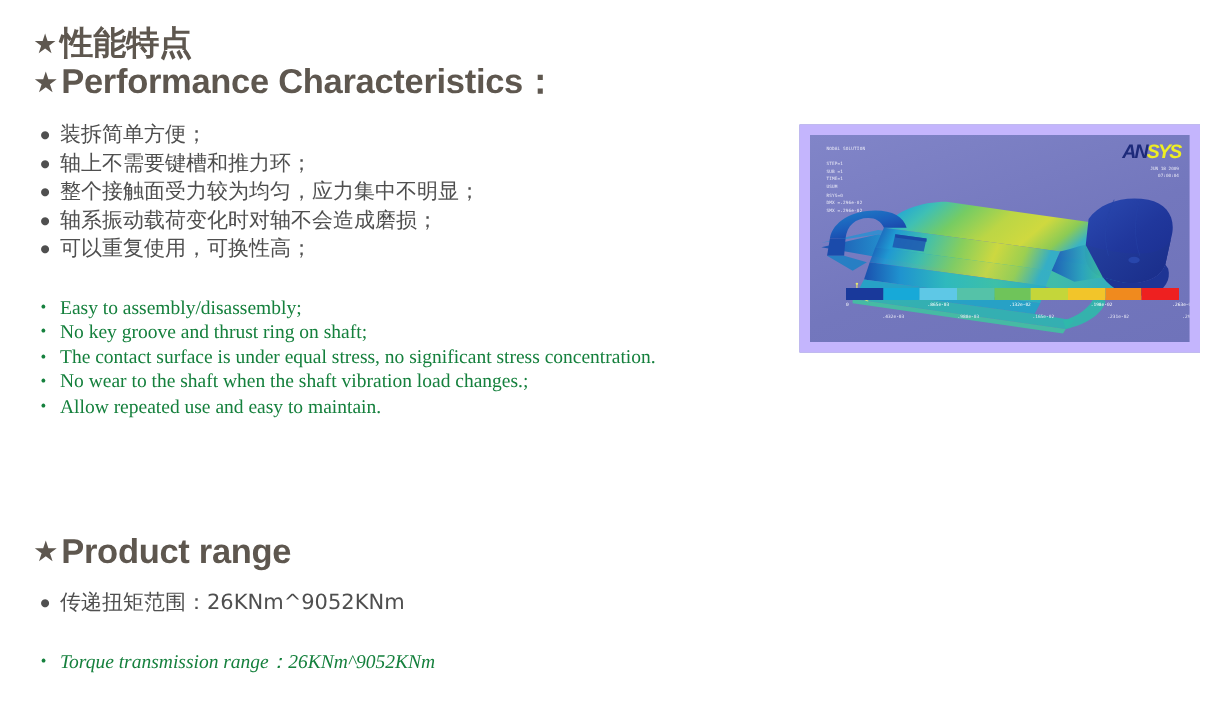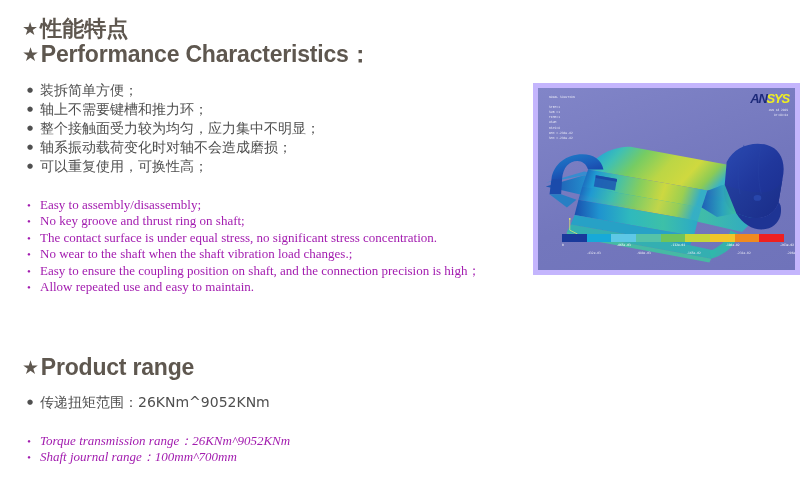--- a/index.html
+++ b/index.html
@@ -80,44 +80,44 @@
   .list-cn {
     font-family: "DejaVu Sans", "Liberation Sans", sans-serif;
     font-size: 14px;
     line-height: 19px;
     color: #4f4f4f;
   }
   .list-en {
     font-family: "Liberation Serif", "DejaVu Serif", serif;
     font-size: 13px;
     line-height: 16.4px;
-    color: #a21caf;
+    color: #15803d;
   }
   .list-en li::before {
     content: "\2022";
     font-size: 11px;
   }
 
   #perf-list-cn { top: 81px; }
   #perf-list-en { top: 197px; }
   #range-list-cn { top: 393px; }
   #range-list-en { top: 433px; font-style: italic; }
 
   #range-list-cn li { padding-left: 13px; }
   #range-list-en { left: 27px; }
 
   
   .figure {
     position: absolute;
     left: 533px;
     top: 83px;
     width: 267px;
-    height: 192px;
+    height: 152px;
     background: #7b7fc4;
-    border: 5px solid #c4b5fd;
+    border: 7px solid #c4b5fd;
     box-sizing: border-box;
     overflow: hidden;
   }
   .fig-canvas {
     position: absolute;
     inset: 0;
     background: linear-gradient(160deg, #8185c8 0%, #7377bd 55%, #6f73ba 100%);
   }
 
   .fig-header-text {
@@ -208,36 +208,34 @@
     <li>整个接触面受力较为均匀，应力集中不明显；</li>
     <li>轴系振动载荷变化时对轴不会造成磨损；</li>
     <li>可以重复使用，可换性高；</li>
   </ul>
 
   <ul class="bullet-list list-en" id="perf-list-en">
     <li>Easy to assembly/disassembly;</li>
     <li>No key groove and thrust ring on shaft;</li>
     <li>The contact surface is under equal stress, no significant stress concentration.</li>
     <li>No wear to the shaft when the shaft vibration load changes.;</li>
-    <li>Easy to ensure the coupling position on shaft, and the connection precision is high；</li>
     <li>Allow repeated use and easy to maintain.</li>
   </ul>
 
 
   <div class="section-heading heading-en" id="range-heading-en">
     <span class="star">★</span><span>Product range</span>
   </div>
 
   <ul class="bullet-list list-cn" id="range-list-cn">
     <li>传递扭矩范围：26KNm^9052KNm</li>
   </ul>
 
   <ul class="bullet-list list-en" id="range-list-en">
     <li>Torque transmission range：26KNm^9052KNm</li>
-    <li>Shaft journal range：100mm^700mm</li>
   </ul>
 
   <div class="figure">
     <div class="fig-canvas"></div>
 
     <div class="fig-header-text">NODAL SOLUTION
 
 STEP=1
 SUB =1
 TIME=1

